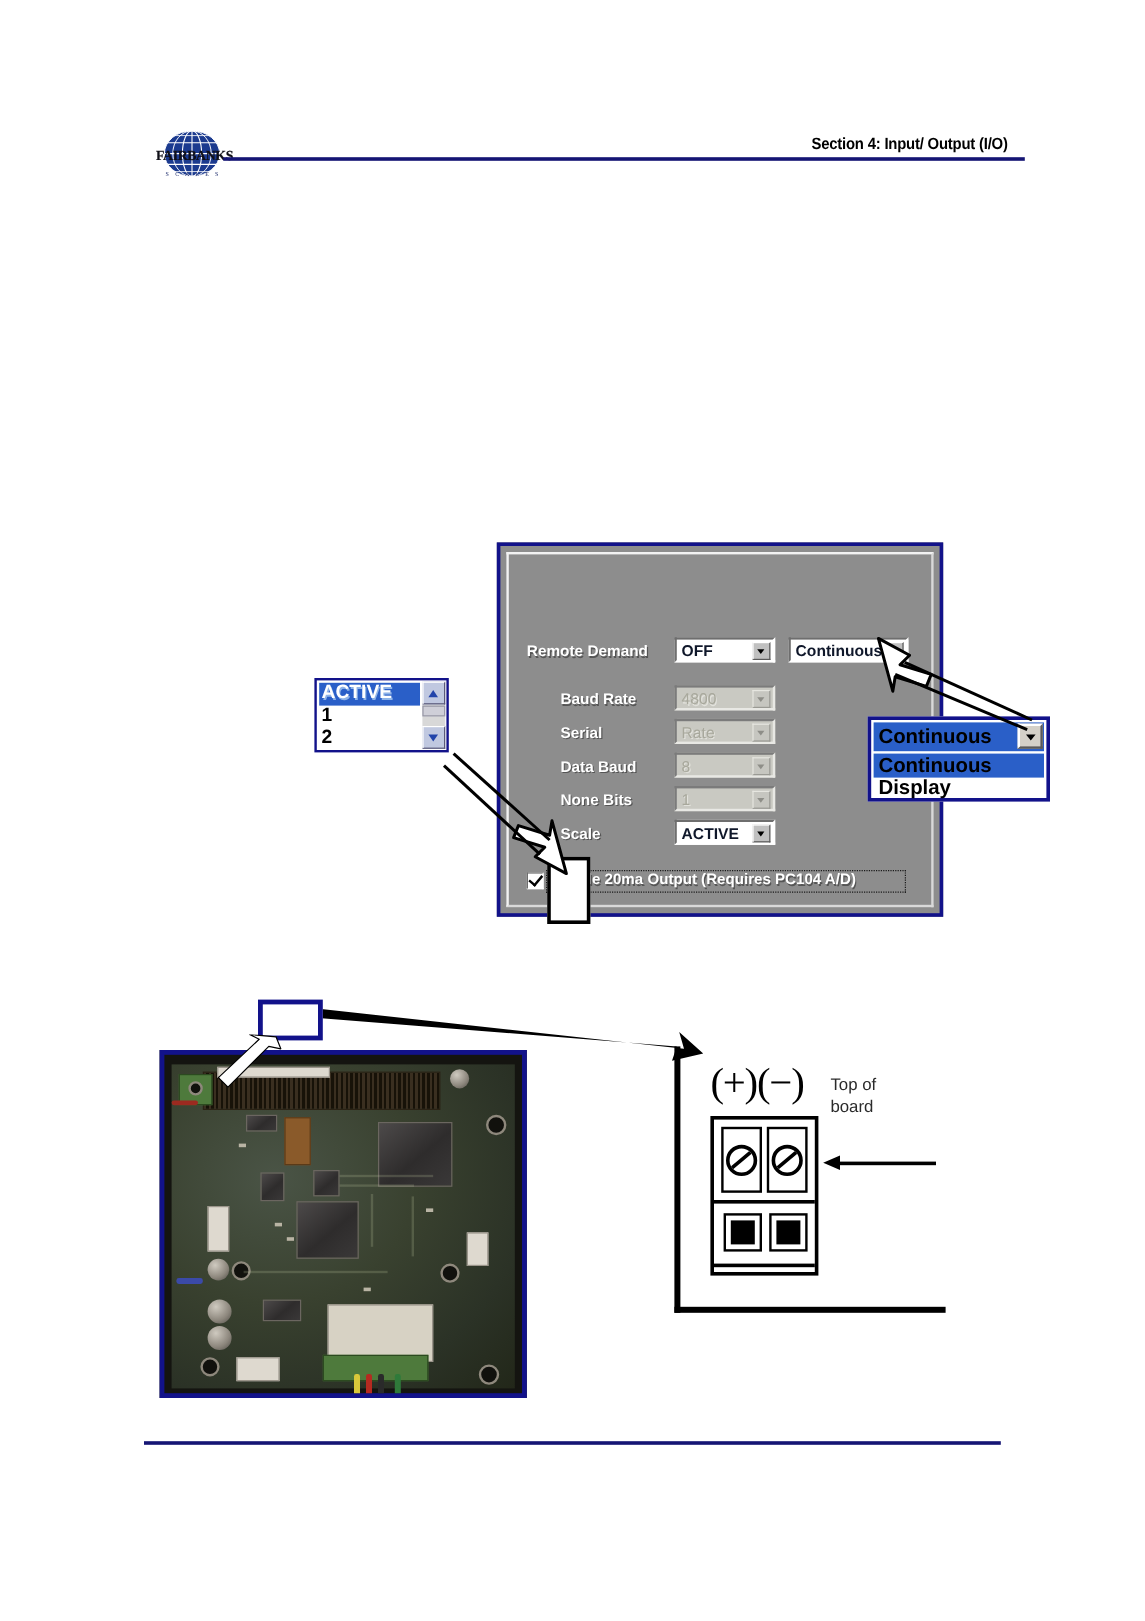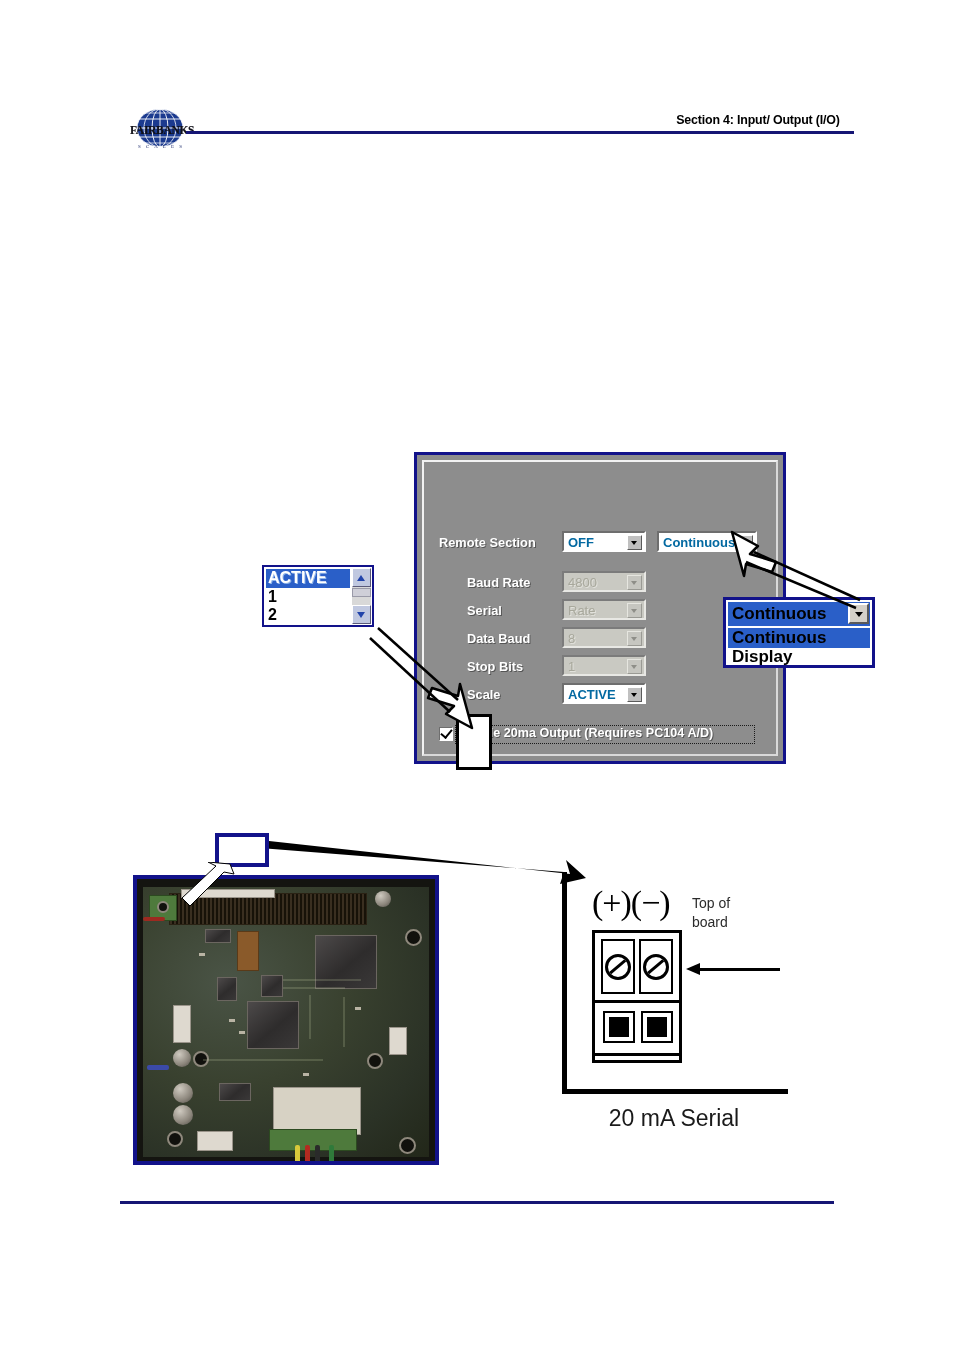--- a/index.html
+++ b/index.html
@@ -149,21 +149,21 @@
     border-top: 2px solid #7b7b7b;
     border-left: 2px solid #7b7b7b;
     border-right: 2px solid #e8e8e4;
     border-bottom: 2px solid #e8e8e4;
   }
   .combo-text {
     position: absolute;
     left: 4px; top: 2px;
     font-size: 13px;
     font-weight: bold;
-    color: #0369a1;
+    color: #0f172a;
     white-space: nowrap;
   }
   .combo.disabled .combo-text {
     color: #a8a89c;
     text-shadow: 1px 1px 0 #e2e2dc;
     font-weight: normal;
   }
   .combo-btn {
     position: absolute;
     right: 2px; top: 2px;
@@ -621,21 +621,21 @@
   </div>
 
   <div id="header-title">Section 4: Input/ Output (I/O)</div>
   <div id="header-rule"></div>
 </div>
 
 <div id="kernel-dialog">
   <div id="kernel-dialog-inner"></div>
 
 
-  <div class="field-label" style="left:22px; top:80px;">Remote Section</div>
+  <div class="field-label" style="left:22px; top:80px;">Remote Demand</div>
   <div class="combo" style="left:145px; top:76px; width:84px;">
     <div class="combo-text">OFF</div>
     <div class="combo-btn">
       <div class="combo-arrow"></div>
     </div>
   </div>
 
   <div class="combo" style="left:240px; top:76px; width:100px;">
     <div class="combo-text">Continuous</div>
     <div class="combo-btn">
@@ -660,21 +660,21 @@
   </div>
 
   <div class="field-label disabled" style="left:50px; top:176px;">Data Baud</div>
   <div class="combo disabled" style="left:145px; top:172px; width:84px;">
     <div class="combo-text">8</div>
     <div class="combo-btn">
       <div class="combo-arrow"></div>
     </div>
   </div>
 
-  <div class="field-label disabled" style="left:50px; top:204px;">Stop Bits</div>
+  <div class="field-label disabled" style="left:50px; top:204px;">None Bits</div>
   <div class="combo disabled" style="left:145px; top:200px; width:84px;">
     <div class="combo-text">1</div>
     <div class="combo-btn">
       <div class="combo-arrow"></div>
     </div>
   </div>
 
   <div class="field-label" style="left:50px; top:232px;">Scale</div>
   <div class="combo" style="left:145px; top:228px; width:84px;">
     <div class="combo-text">ACTIVE</div>
@@ -827,17 +827,16 @@
   </div>
 
   <div id="td-topofboard">
     <div>Top of</div>
     <div>board</div>
   </div>
   <div id="td-arrow-line"></div>
   <div id="td-arrow-head"></div>
 
   <div id="td-caption">
-    <div>20 mA Serial</div>
   </div>
 </div>
 
 <div id="footer-rule"></div>
 
 </body></html>

